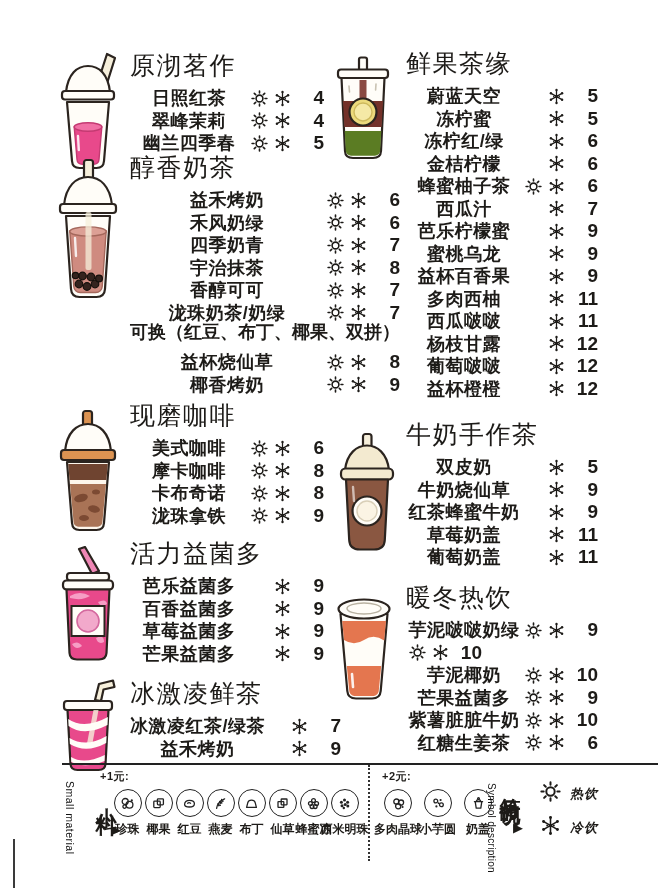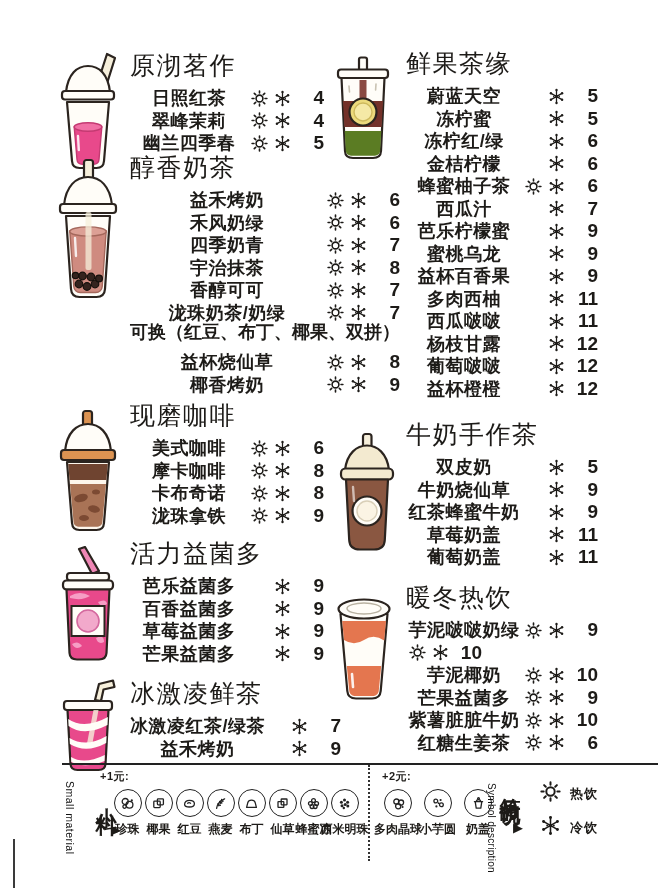--- a/index.html
+++ b/index.html
@@ -52,21 +52,21 @@
   .topping{width:31px;flex:none;text-align:center;}
   .plus2-items .topping{width:36px;}
   .topping-circle{width:26px;height:26px;border:1.6px solid #222;border-radius:50%;margin:0 auto 4px;display:flex;align-items:center;justify-content:center;background:#fff;}
   .topping-label{font-size:12px;font-weight:bold;white-space:nowrap;margin:0 -12px;text-align:center;}
   .dotted-divider{position:absolute;left:306px;top:0;height:96px;border-left:2.2px dotted #333;}
   .symbol-desc-en{position:absolute;left:424px;top:18px;writing-mode:vertical-rl;font-size:10px;color:#111;letter-spacing:0.3px;}
   .symbol-zh{position:absolute;left:437px;top:16px;height:56px;writing-mode:vertical-lr;text-orientation:upright;font-size:21px;line-height:23px;font-weight:bold;letter-spacing:3px;}
   .arrow-right{position:absolute;left:451px;top:55px;font-size:13px;}
   .legend{position:absolute;left:478px;top:16px;display:flex;flex-direction:column;gap:9px;}
   .legend-row{display:flex;align-items:center;gap:9px;height:25px;}
-  .legend-label{font-size:13px;font-weight:bold;letter-spacing:1px;}
+  .legend-label{font-size:13px;font-weight:bold;letter-spacing:1px;font-style:italic;}
   .page-edge{position:absolute;left:13px;top:839px;width:2px;height:49px;background:#3a3a3a;}
 </style>
 </head>
 <body>
 
 <div class="page">
   <div id="menu">
       <section class="menu-section col-left sec-original-brew">
         <div class="cup-wrap">
           <svg width="68" height="125" viewBox="0 0 68 125">

